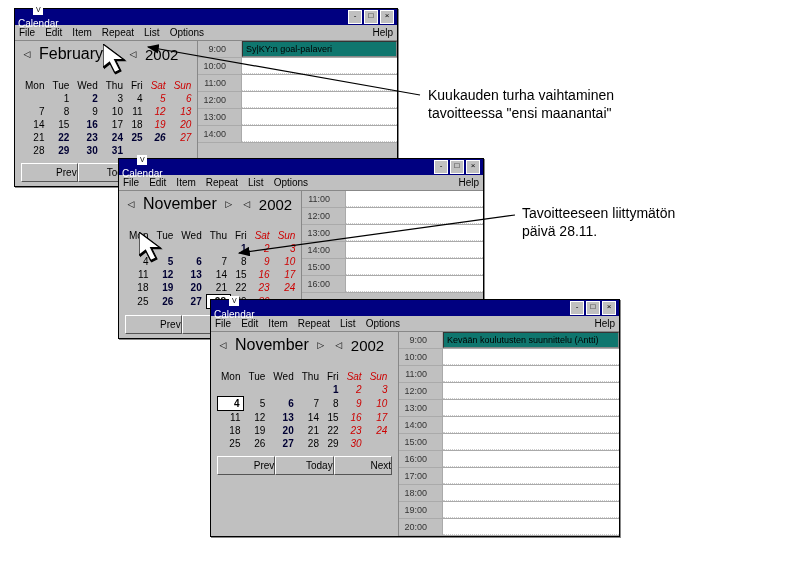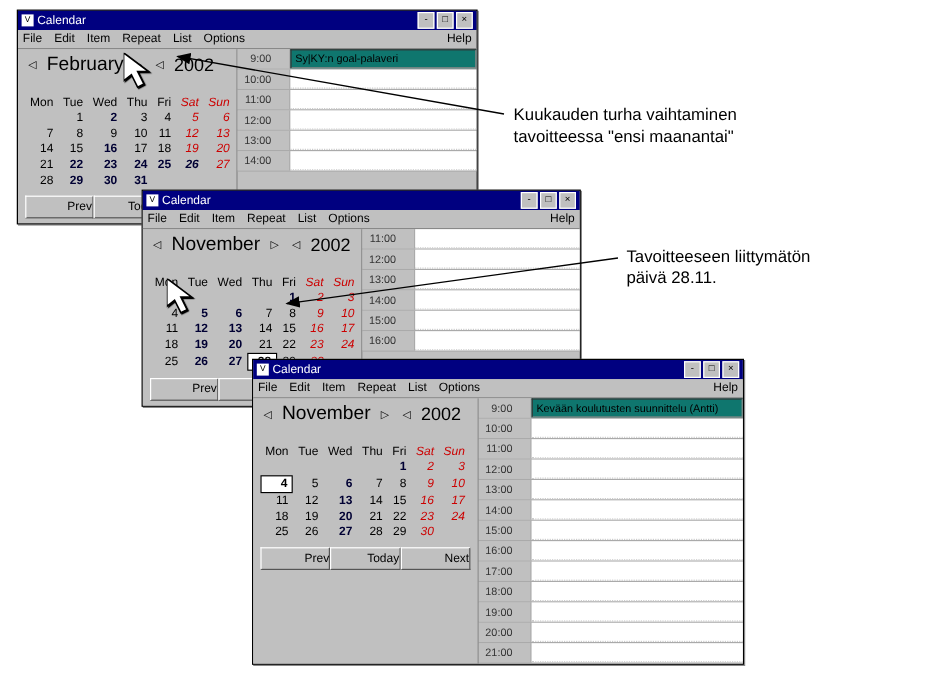--- a/index.html
+++ b/index.html
@@ -20,21 +20,21 @@
   .titlebar {
     background: #000080;
     color: #fff;
     font-size: 10px;
     padding: 1px 3px;
     display: flex;
     align-items: center;
     justify-content: space-between;
     height: 14px;
   }
-  .titlebar .title { display: flex; align-items: center; gap: 3px; }
+  .titlebar .title { display: flex; align-items: center; gap: 3px; flex-direction: column; }
   .titlebar .icon-box {
     width: 10px; height: 10px; background: #fff; display: inline-block;
     font-size: 7px; line-height: 10px; text-align: center; color: #000;
   }
   .titlebar .controls { display: flex; gap: 2px; }
   .titlebar .ctl {
     width: 12px; height: 12px; background: #c0c0c0; border: 1px solid #fff;
     font-size: 8px; line-height: 10px; text-align: center; color: #000;
   }
   .menubar {
@@ -545,24 +545,20 @@
       <div class="slot "></div>
     </div>
         <div class="sched-row">
       <div class="time">19:00</div>
       <div class="slot "></div>
     </div>
         <div class="sched-row">
       <div class="time">20:00</div>
       <div class="slot "></div>
     </div>
-        <div class="sched-row">
-      <div class="time">21:00</div>
-      <div class="slot "></div>
-    </div>
       </div>
   </div>
 </div>
 
 <div class="cursor" style="left:103px; top:44px;">
   <svg viewBox="0 0 20 24">
       <polygon points="0,0 0,18 5,14 9,22 13,20 9,12 16,12" fill="#fff" stroke="#000" stroke-width="1"></polygon>
     </svg>
 </div>
 <div class="cursor" style="left:139px; top:232px;">

